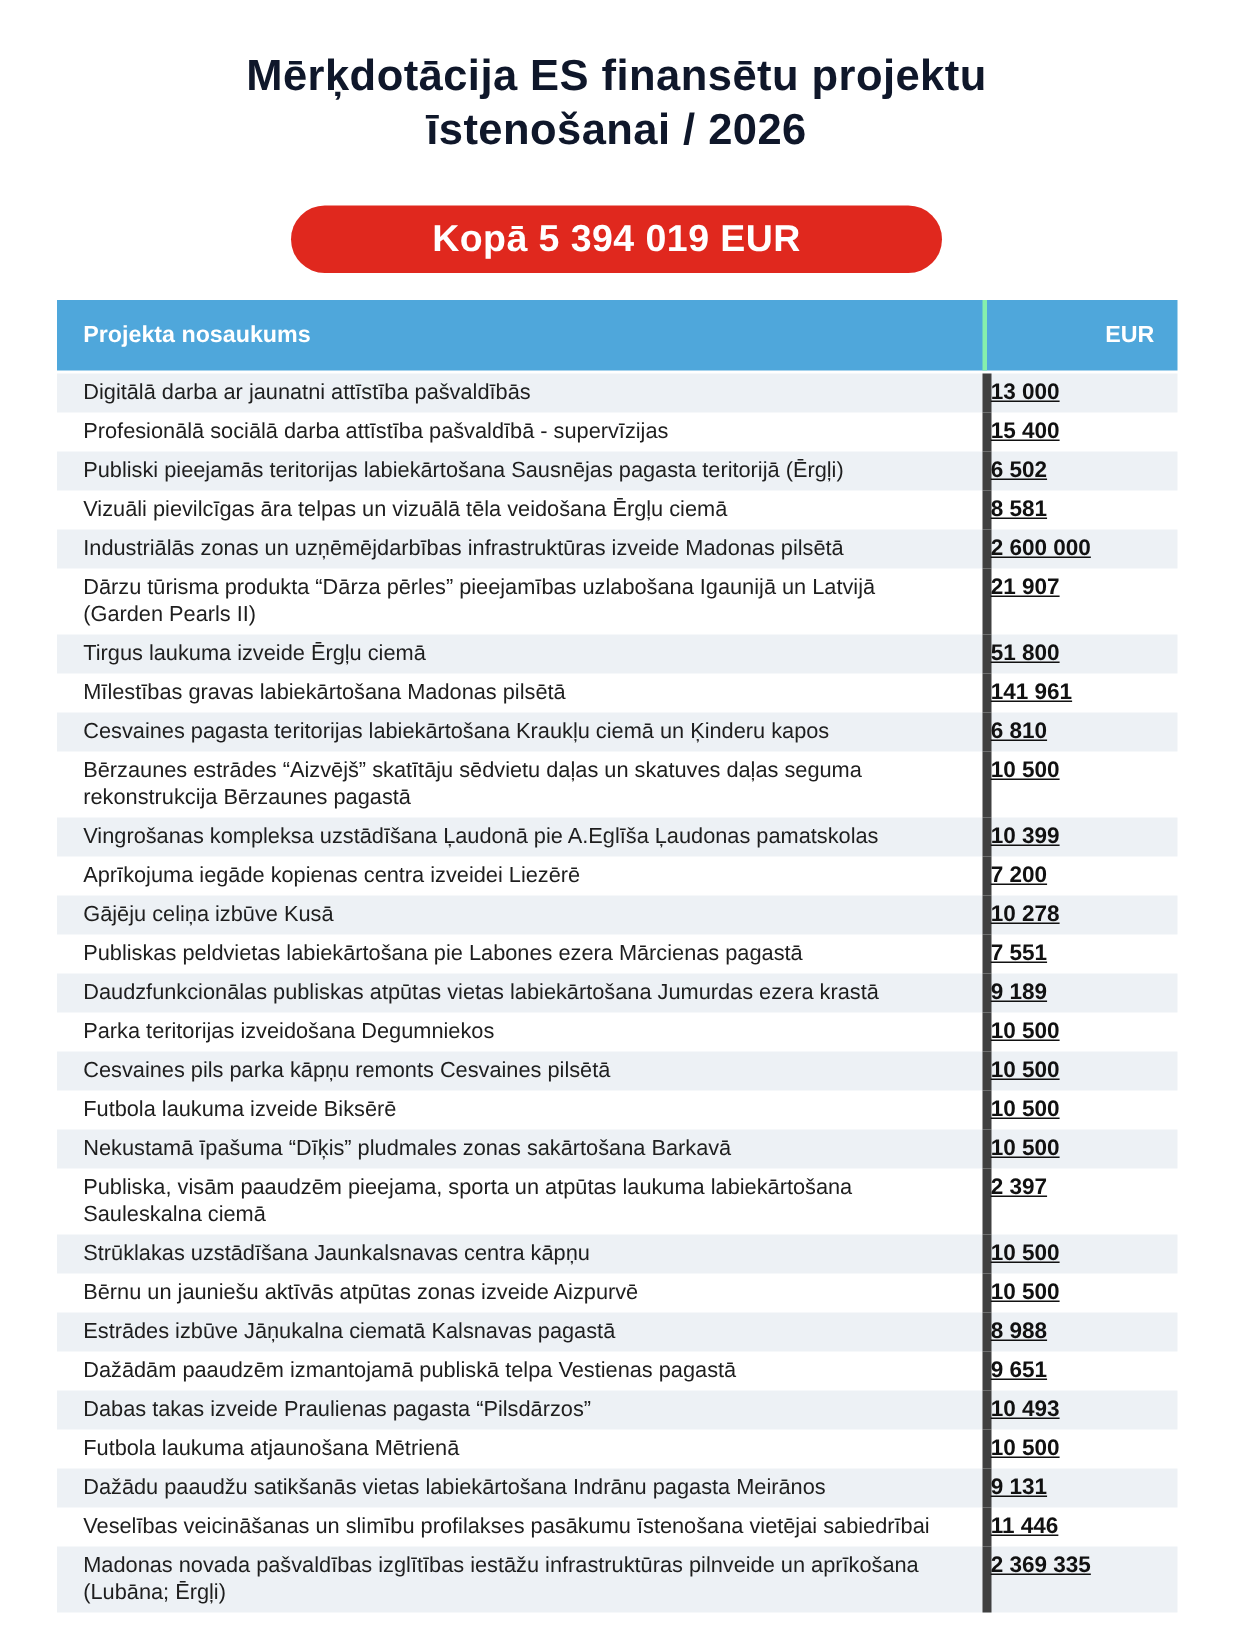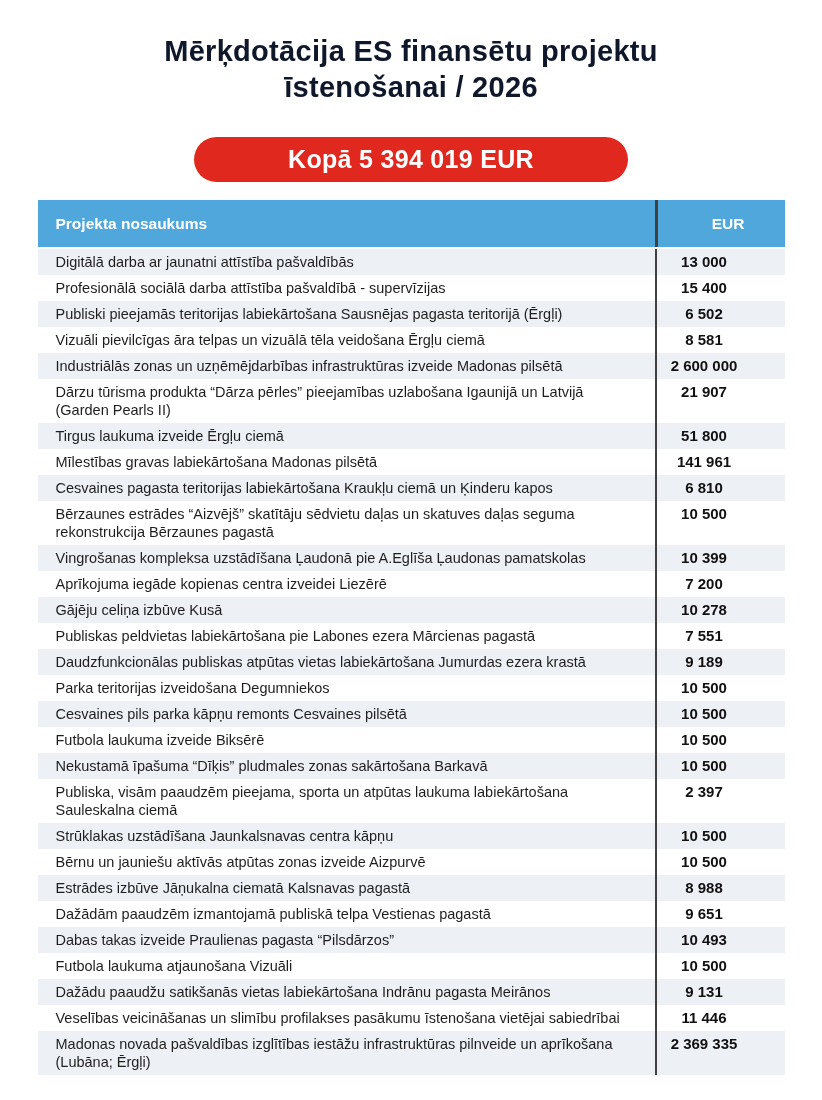--- a/index.html
+++ b/index.html
@@ -60,44 +60,45 @@
   .th {
     color: #ffffff;
     font-weight: 700;
     font-size: 15.5px;
     display: flex;
     align-items: center;
   }
   .th-name { flex: 1; padding-left: 18px; }
   .th-amount {
     width: 130px;
-    border-left: 3px solid #404040;
+    border-left: 3px solid #86efac;
     justify-content: flex-end;
-    padding-right: 40px;
+    padding-right: 15px;
   }
 
   .tr { display: flex; }
   .tr:nth-child(odd) { background: var(--row-alt); }
   .td-name {
     flex: 1;
     padding: 4px 26px 4px 18px;
     font-size: 14.5px;
     line-height: 18px;
     color: var(--body-text);
   }
   .td-amount {
     width: 130px;
-    border-left: 2px solid #404040;
+    border-left: 6px solid #404040;
     padding: 4px 33px 4px 0;
-    text-align: center;
+    text-align: left;
     font-weight: 700;
     font-size: 15px;
     line-height: 18px;
     color: #111111;
     white-space: nowrap;
+    text-decoration: underline;
   }
 </style>
 </head>
 <body>
 
 <div class="page">
 
   <h1 class="title">
     <span class="title-line">Mērķdotācija ES finansētu projektu</span>
     <span class="title-line">īstenošanai / 2026</span>
@@ -232,21 +233,21 @@
     <div class="td-name">Dažādām paaudzēm izmantojamā publiskā telpa Vestienas pagastā</div>
     <div class="td-amount">9 651</div>
   </div>
 
   <div class="tr">
     <div class="td-name">Dabas takas izveide Praulienas pagasta “Pilsdārzos”</div>
     <div class="td-amount">10 493</div>
   </div>
 
   <div class="tr">
-    <div class="td-name">Futbola laukuma atjaunošana Vizuāli</div>
+    <div class="td-name">Futbola laukuma atjaunošana Mētrienā</div>
     <div class="td-amount">10 500</div>
   </div>
 
   <div class="tr">
     <div class="td-name">Dažādu paaudžu satikšanās vietas labiekārtošana Indrānu pagasta Meirānos</div>
     <div class="td-amount">9 131</div>
   </div>
 
   <div class="tr">
     <div class="td-name">Veselības veicināšanas un slimību profilakses pasākumu īstenošana vietējai sabiedrībai</div>

